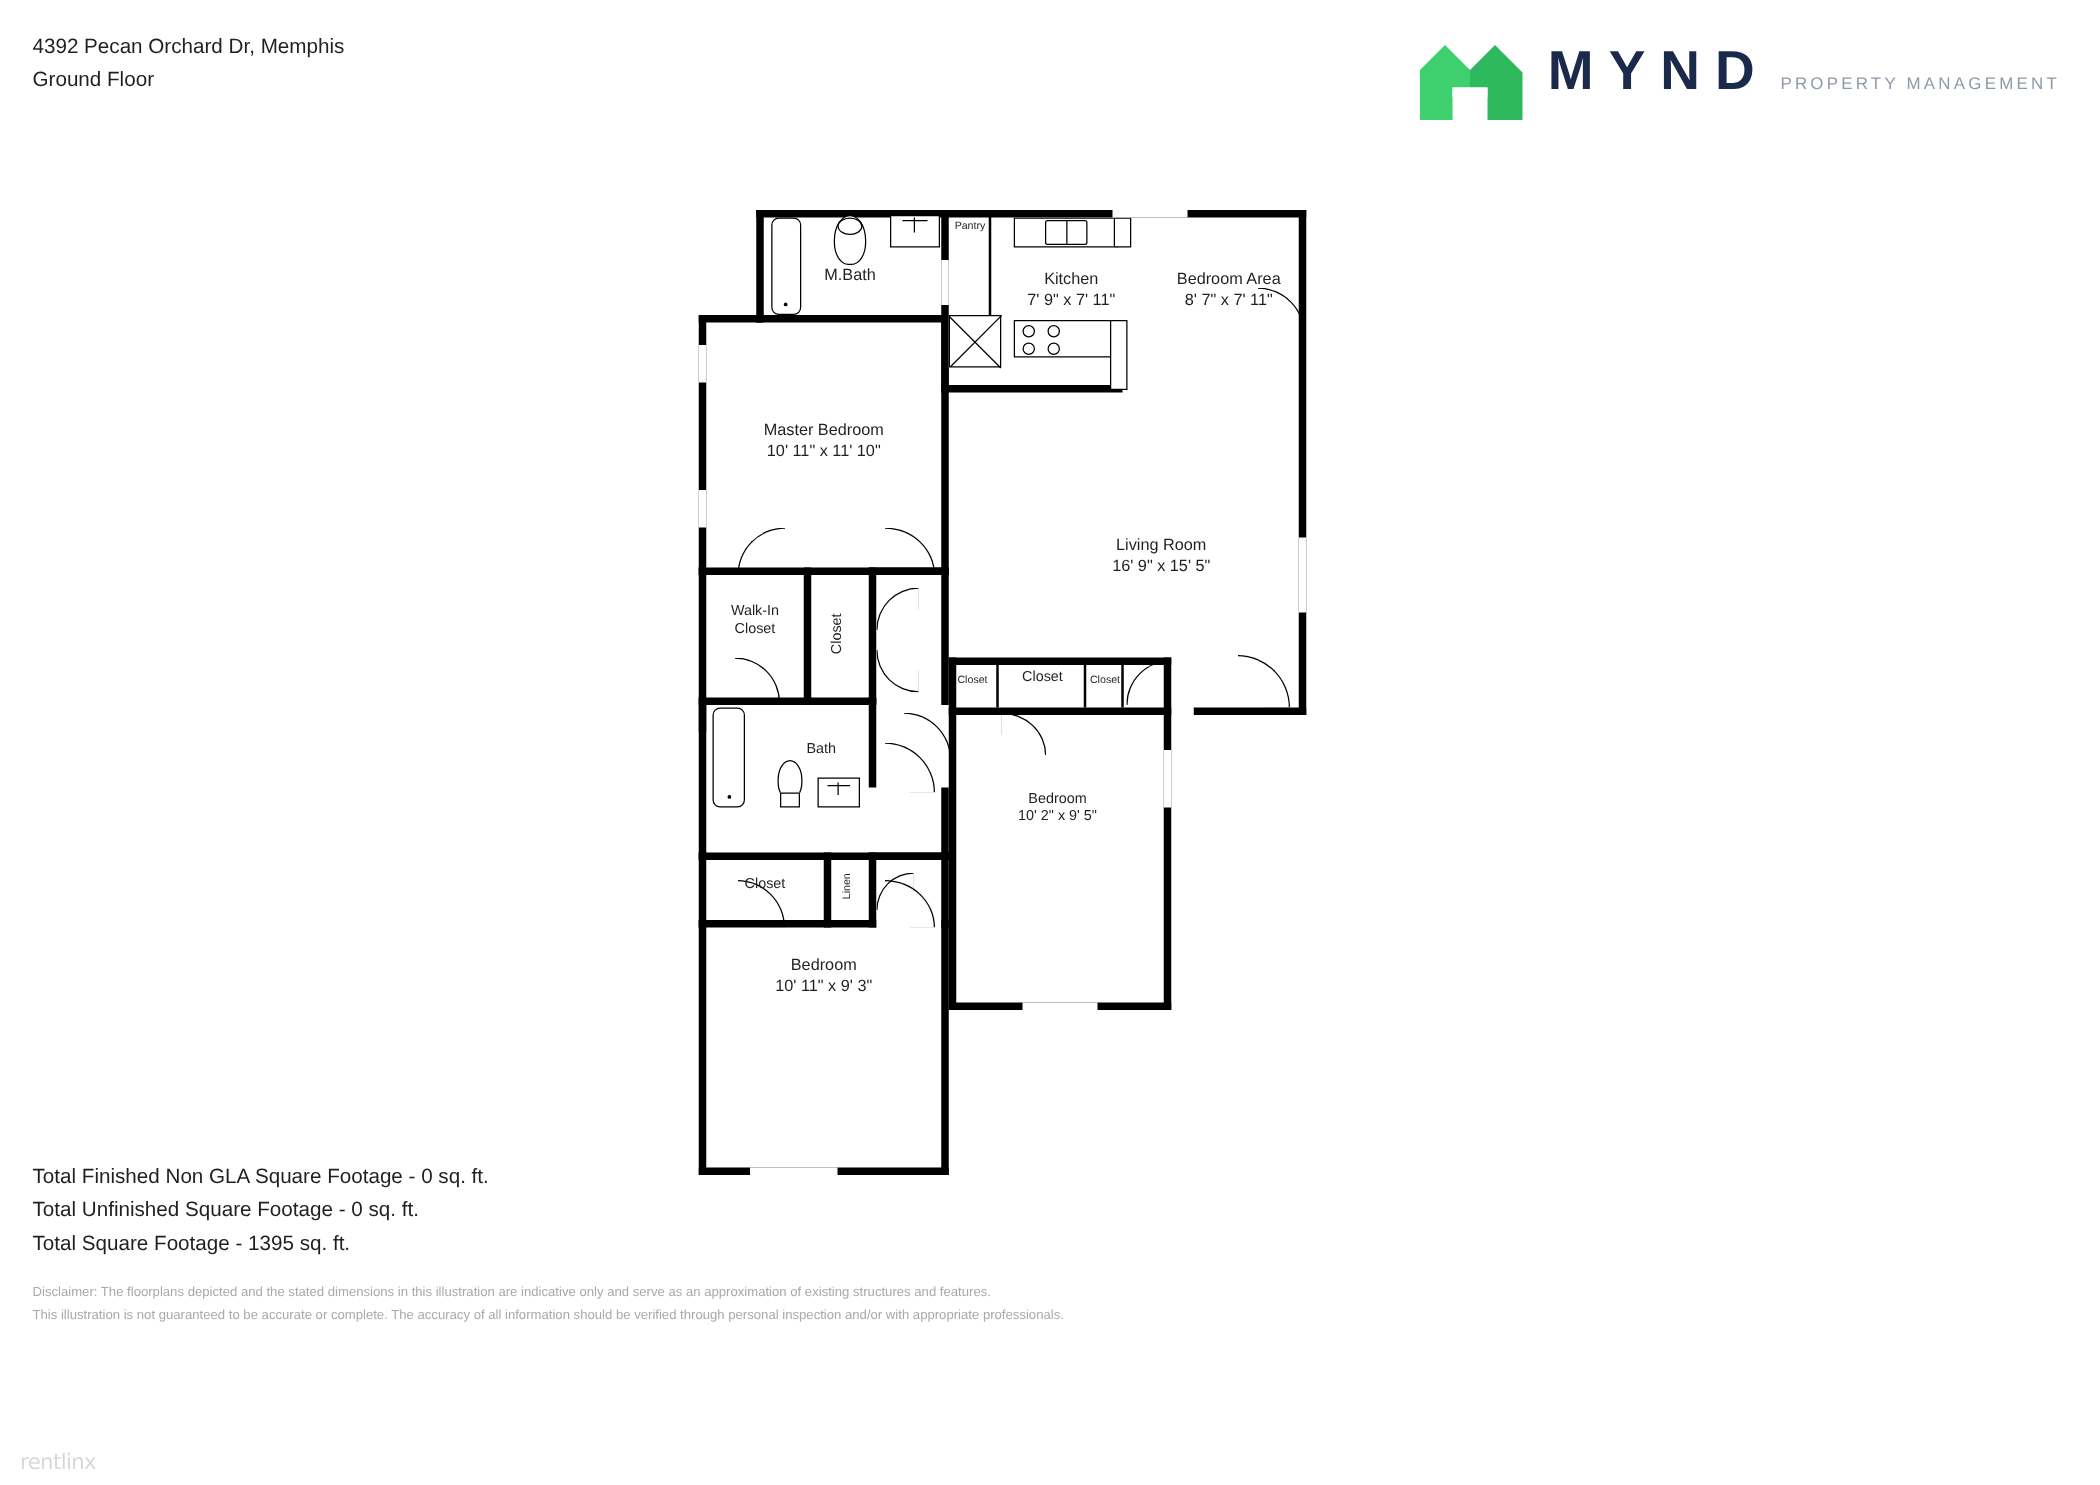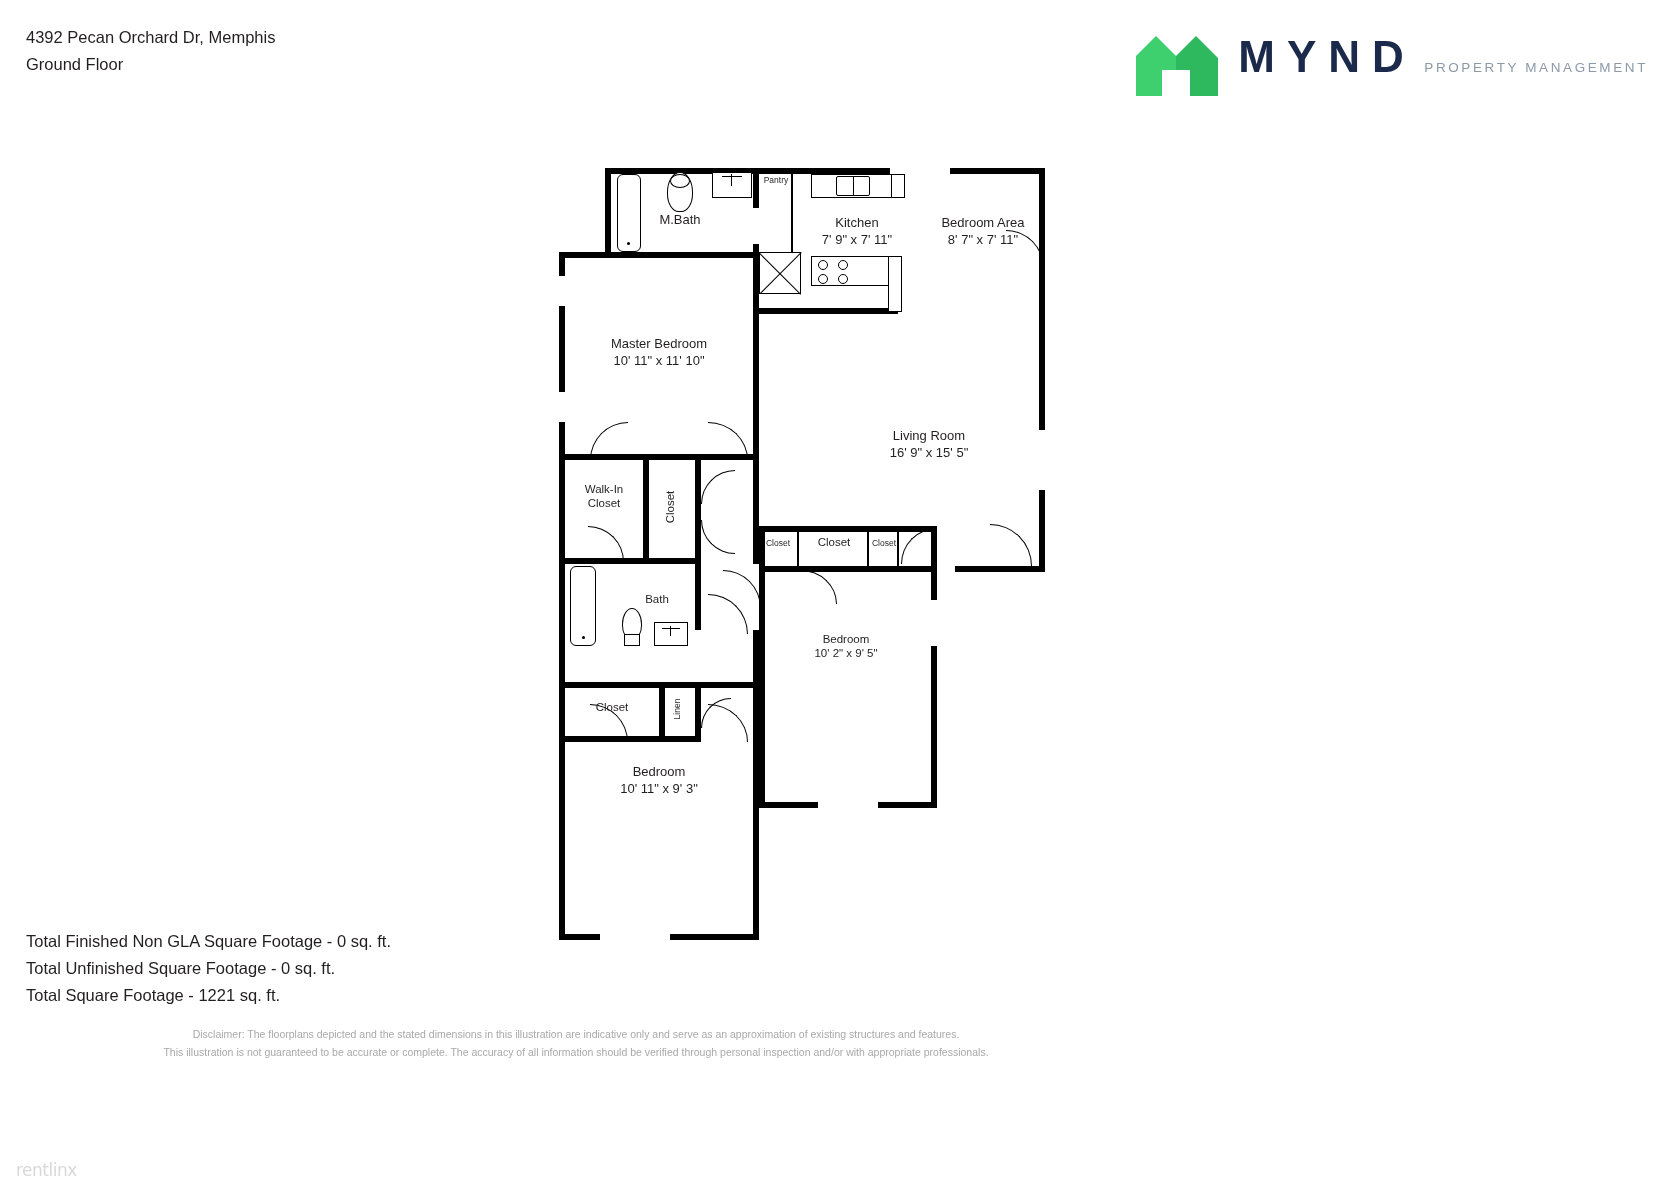--- a/index.html
+++ b/index.html
@@ -116,21 +116,20 @@
   .sqft {
     font-size: 16.5px;
     line-height: 27px;
     color: #231f20;
   }
   .disc {
     margin-top: 16px;
     font-size: 10.5px;
     line-height: 18px;
     color: #a9a9a9;
-    text-align: center;
   }
   .rentlinx {
     position: absolute;
     left: 16px;
     top: 1160px;
     font-size: 17px;
     color: #d8d8d8;
     font-family: "DejaVu Sans", sans-serif;
     letter-spacing: -0.5px;
   }
@@ -335,19 +334,19 @@
   <div class="lbl xs" style="left:309px; top:408px; width:30px;">
     <span>Closet</span>
   </div>
 
 </div>
 </div>
 
 <div class="footer">
   <div class="sqft">Total Finished Non GLA Square Footage - 0 sq. ft.</div>
   <div class="sqft">Total Unfinished Square Footage - 0 sq. ft.</div>
-  <div class="sqft">Total Square Footage - 1221 sq. ft.</div>
+  <div class="sqft">Total Square Footage - 1395 sq. ft.</div>
   <div class="disc">
     <div>Disclaimer: The floorplans depicted and the stated dimensions in this illustration are indicative only and serve as an approximation of existing structures and features.</div>
     <div>This illustration is not guaranteed to be accurate or complete. The accuracy of all information should be verified through personal inspection and/or with appropriate professionals.</div>
   </div>
 </div>
 <div class="rentlinx">rentlinx</div>
 
 </body></html>

